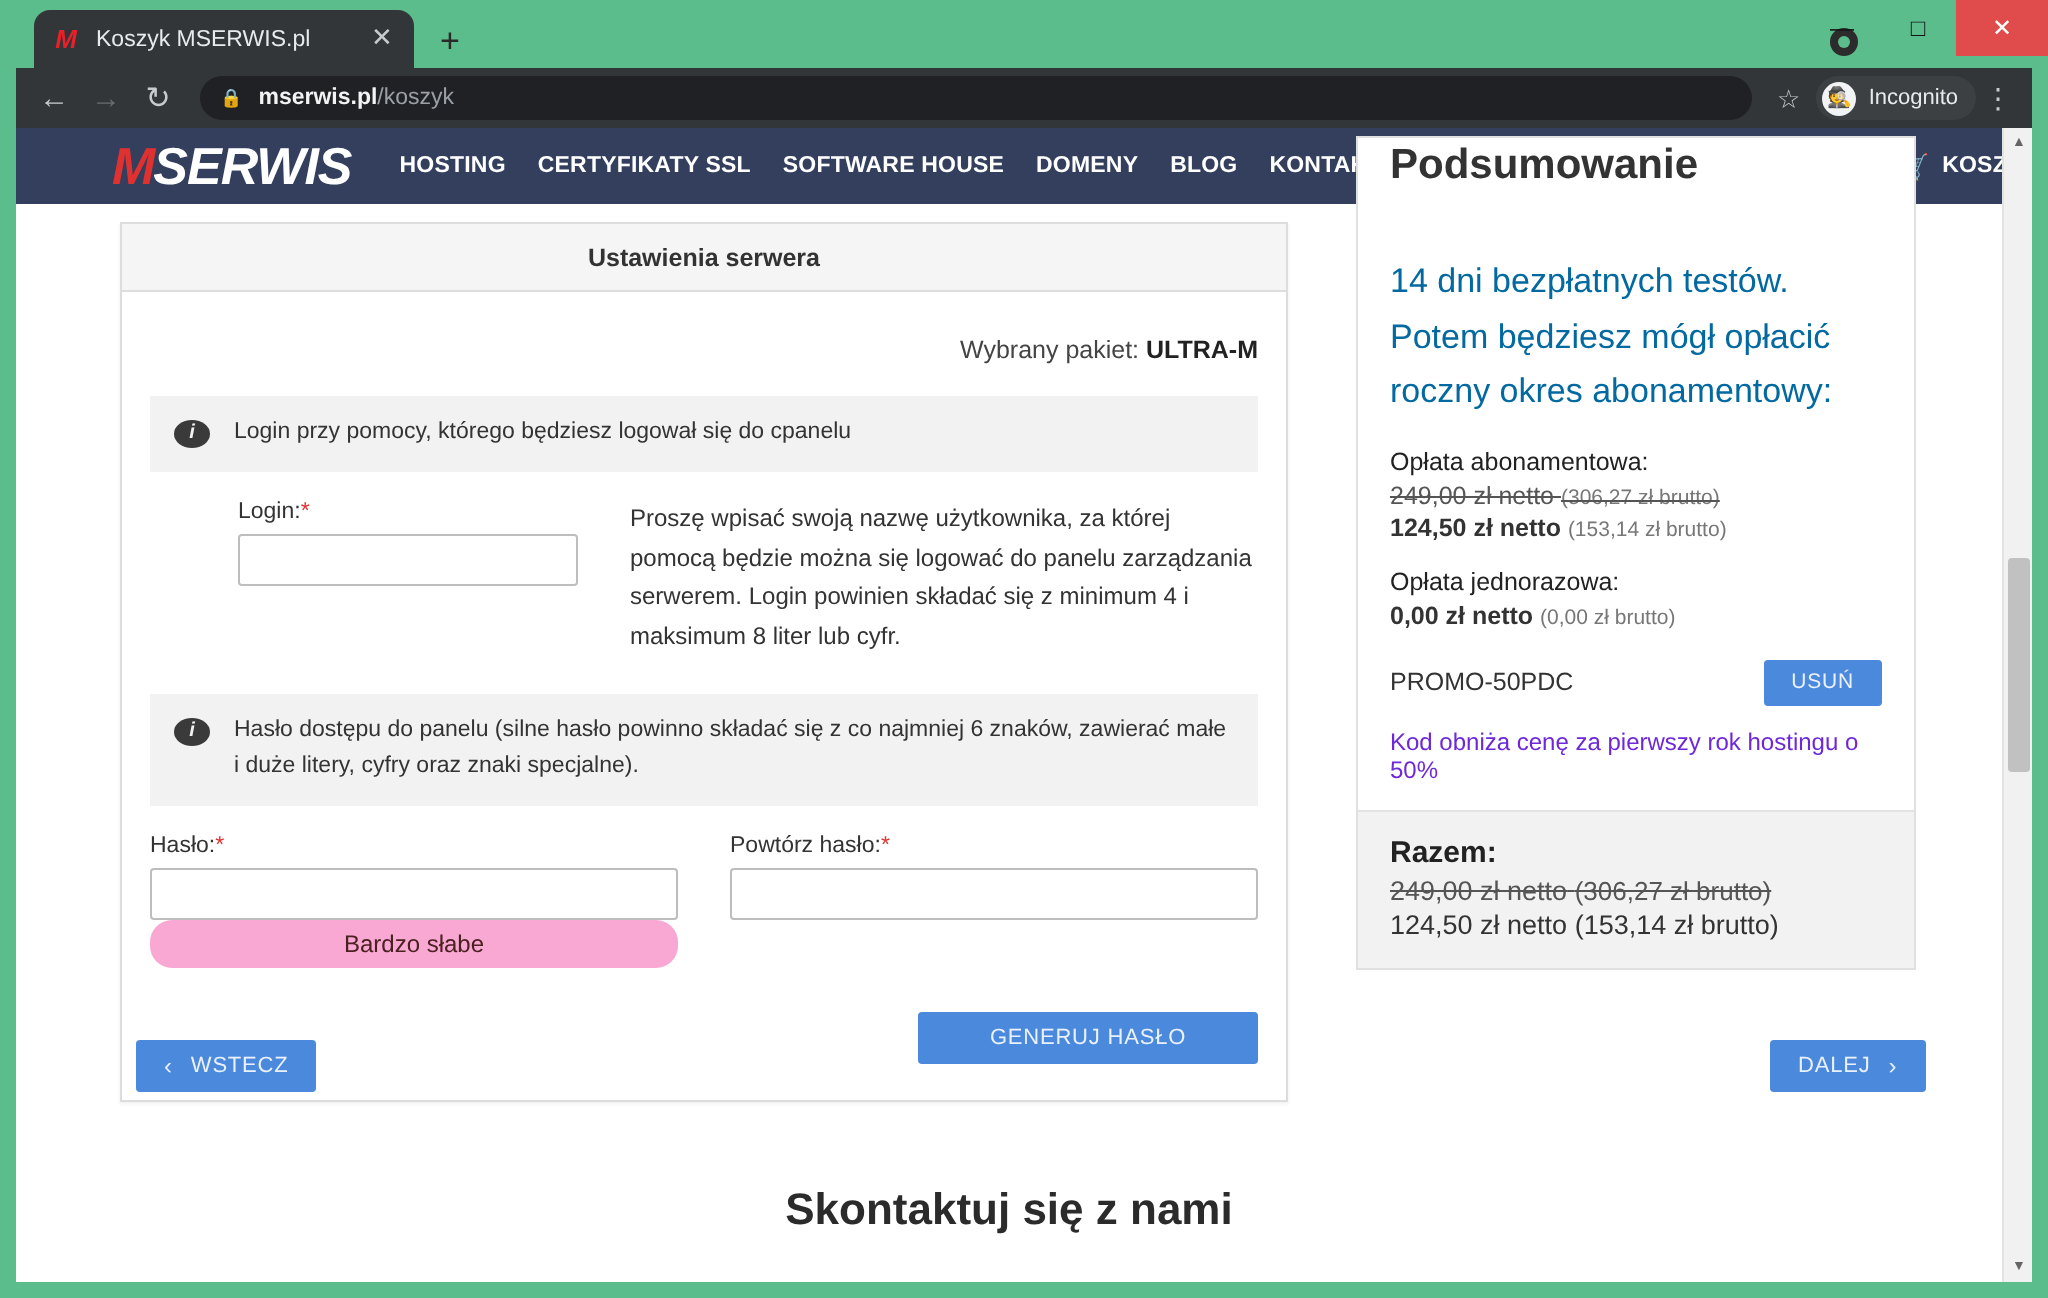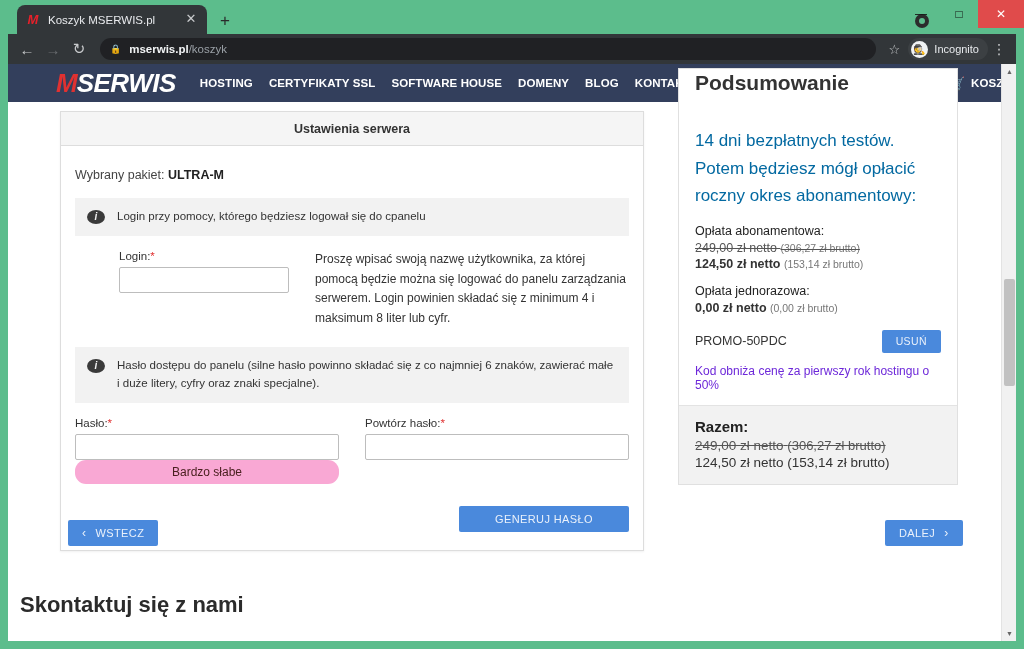--- a/index.html
+++ b/index.html
@@ -150,21 +150,21 @@
     border: 1px solid #ddd;
     box-shadow: 0 1px 2px rgba(0,0,0,0.06);
   }
   #panel-header {
     background: #f5f5f5; border-bottom: 1px solid #ddd;
     height: 34px; display: flex; align-items: center; justify-content: center;
   }
   #panel-header-title { font-size: 12.5px; font-weight: bold; color: #333; }
   #panel-body { padding: 14px 14px 18px 14px; }
   #selected-package {
-    text-align: left; font-size: 12.5px; color: #444; margin: 8px 0 16px 0;
+    text-align: right; font-size: 12.5px; color: #444; margin: 8px 0 16px 0;
   }
   #selected-package b { color: #222; }
 
   .info-box {
     background: #f2f2f2;
     padding: 10px 12px;
     display: flex; align-items: flex-start;
     margin-bottom: 14px;
   }
   .info-ico {
@@ -253,22 +253,22 @@
   }
   #next-btn {
     position: absolute; left: 877px; top: 418px;
     background: #4a89dc; color: #eaf1fb; border: none;
     height: 26px; padding: 0 14px; font-size: 11px; letter-spacing: 0.4px;
     display: flex; align-items: center; gap: 9px; cursor: pointer; border-radius: 2px;
   }
   .chev { font-size: 12px; }
 
   #contact-heading {
-    position: absolute; left: 12px; top: 490px; width: 993px;
-    text-align: left; font-size: 22px; font-weight: bold; color: #2b2b2b;
+    position: absolute; left: 0; top: 490px; width: 993px;
+    text-align: center; font-size: 22px; font-weight: bold; color: #2b2b2b;
   }
 
   
   #page-scrollbar {
     position: absolute; right: 0; top: 0; width: 15px; height: 577px;
     background: #f1f1f1; border-left: 1px solid #e3e3e3;
   }
   #scroll-up, #scroll-down {
     position: absolute; left: 0; width: 15px; height: 15px;
     color: #666; font-size: 7px; text-align: center; line-height: 15px;

